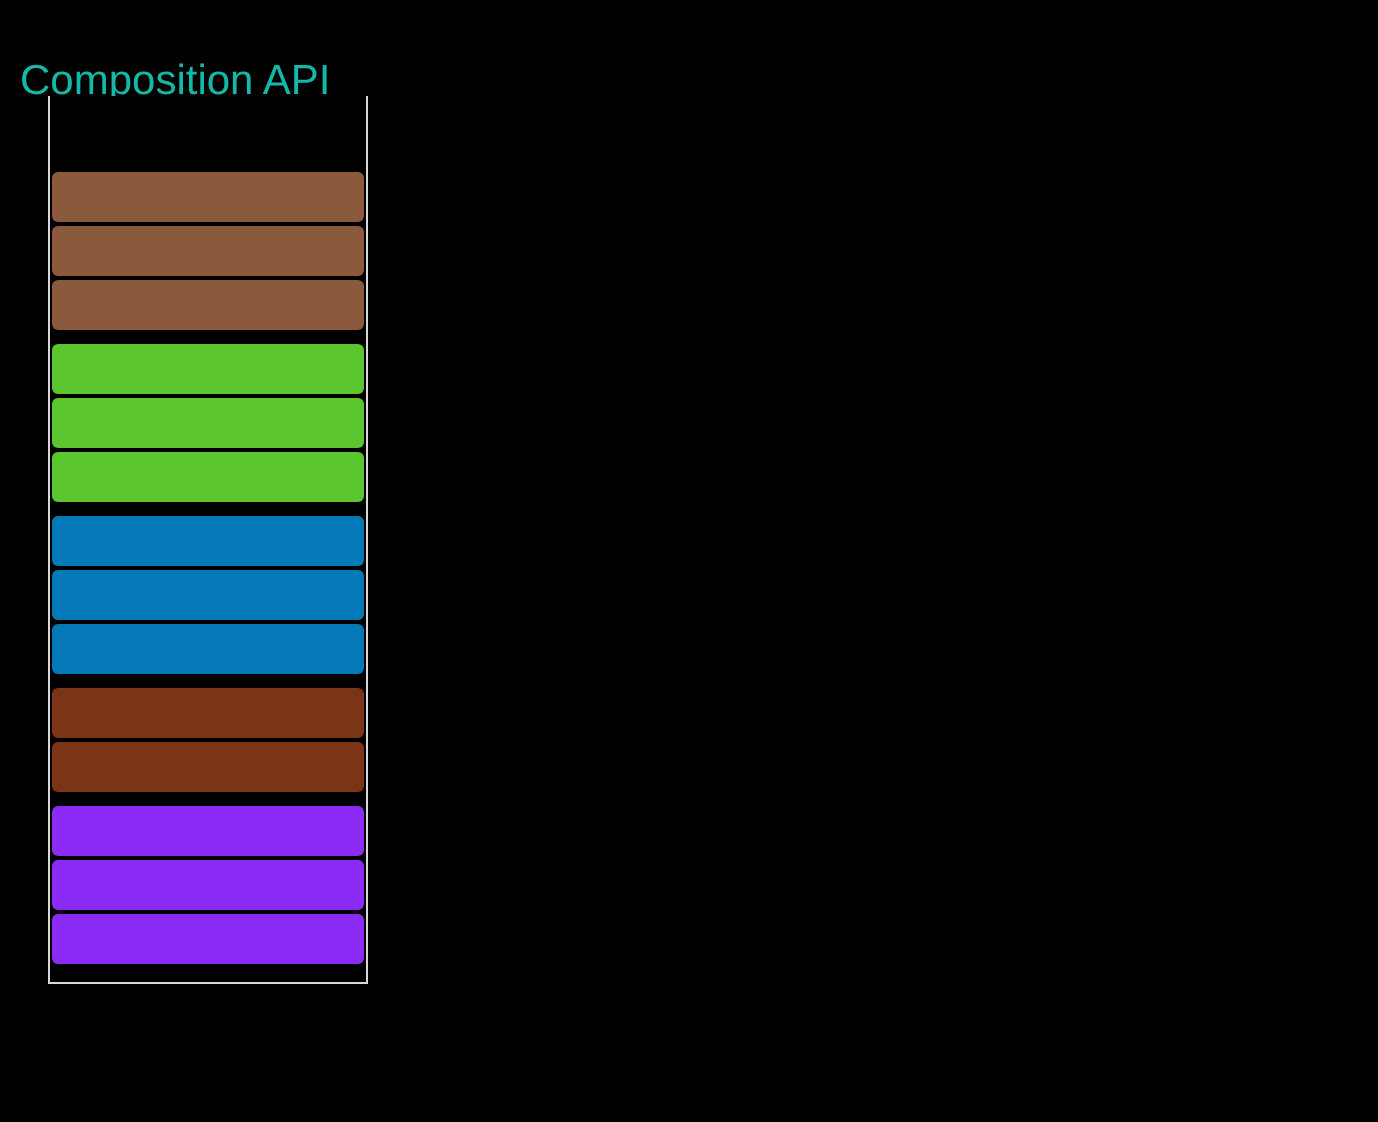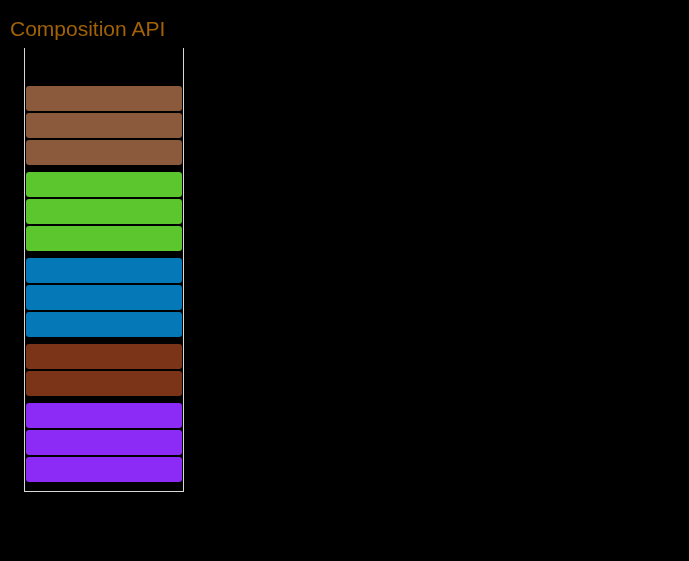--- a/index.html
+++ b/index.html
@@ -14,24 +14,24 @@
   body {
     position: relative;
     font-family: "Liberation Sans", "DejaVu Sans", sans-serif;
     -webkit-font-smoothing: antialiased;
   }
 
   
   #page-title {
     position: absolute;
     left: 10px;
-    top: 16px;
+    top: 28px;
     margin: 0;
     padding: 0;
-    color: #a16207;
+    color: #14b8a6;
     font-size: 21px;
     font-weight: 400;
     line-height: 26px;
     letter-spacing: 0px;
     white-space: nowrap;
   }
 
   
   #bar-container {
     position: absolute;

